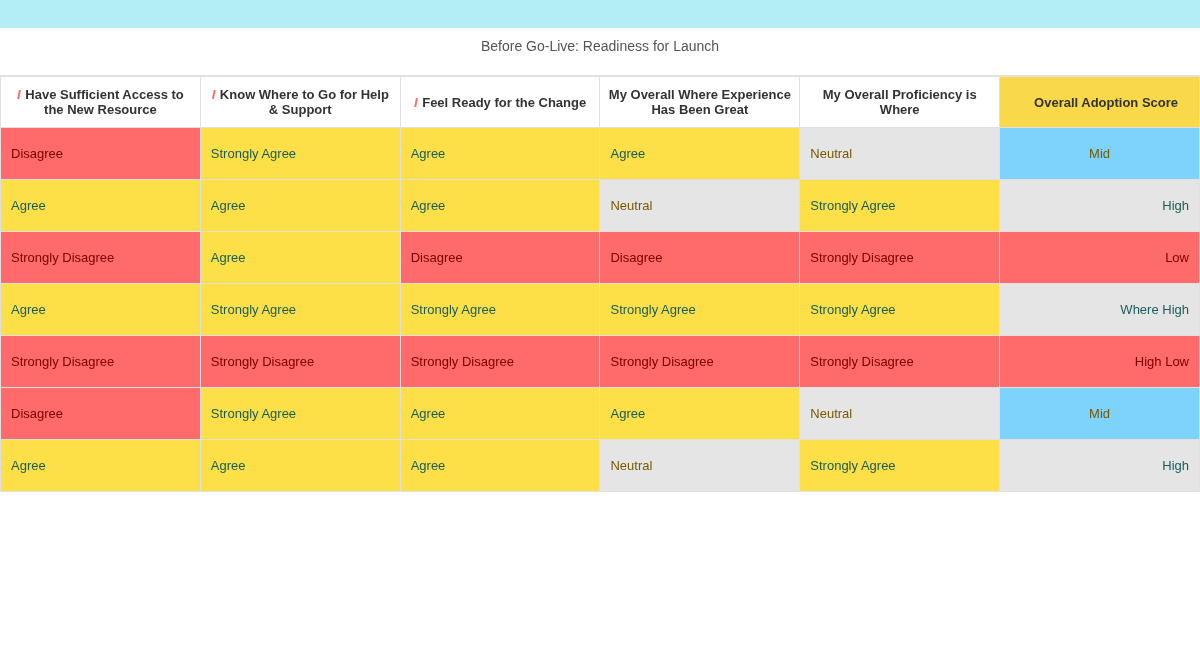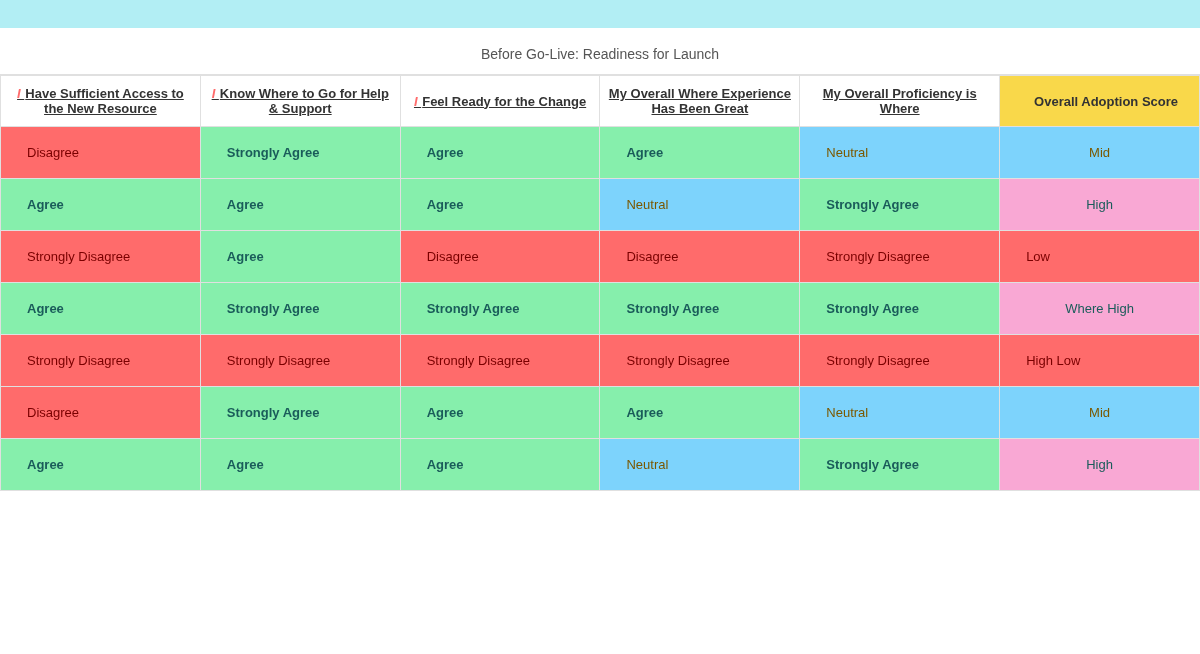--- a/index.html
+++ b/index.html
@@ -7,66 +7,64 @@
 
     .top-bar {
       background: #b2eef4;
       height: 28px;
       width: 100%;
     }
 
     .title-row {
       background: #fff;
       text-align: center;
-      padding: 10px 0 12px 0;
+      padding: 10px 0 21px 0;
       font-size: 14px;
       color: #555;
       border-bottom: 1px solid #e0e0e0;
-      margin-top: 8px;
     }
 
     table {
       width: 1200px;
       border-collapse: collapse;
       table-layout: fixed;
     }
 
     thead tr th {
       border: 1px solid #e0e0e0;
       padding: 10px 8px;
       font-size: 13px;
       font-weight: bold;
       text-align: center;
       vertical-align: middle;
     }
 
     tbody tr td {
       border: 1px solid #e0e0e0;
-      padding: 18px 26px;
+      padding: 18px 10px;
       font-size: 13px;
       vertical-align: middle;
     }
 
     .col-header-normal {
       background: #fff;
       color: #333;
-      text-decoration: underline;
     }
     .col-header-yellow {
       background: #f9d84a;
       color: #333;
       padding-left: 21px;
     }
 
-    .cell-green { background: #86efac; color: #1a5c5a; font-weight: bold; }
+    .cell-green { background: #fde047; color: #1a5c5a; }
     .cell-red { background: #ff6b6b; color: #7a0000; }
-    .cell-yellow { background: #7dd3fc; color: #7a5800; }
+    .cell-yellow { background: #e5e5e5; color: #7a5800; }
     .cell-yellow-score { background: #7dd3fc; color: #7a5800; text-align: center; }
-    .cell-green-score { background: #f9a8d4; color: #1a5c5a; text-align: center; }
-    .cell-red-score { background: #ff6b6b; color: #7a0000; text-align: left; }
+    .cell-green-score { background: #e5e5e5; color: #1a5c5a; text-align: right; }
+    .cell-red-score { background: #ff6b6b; color: #7a0000; text-align: right; }
 
     .col-i { color: #ff6b6b; font-style: italic; margin-right: 1px; }
   </style>
 </head>
 <body>
 
 <div class="top-bar"></div>
 
 <div class="title-row">
   <span>Before Go-Live: Readiness for Launch</span>

